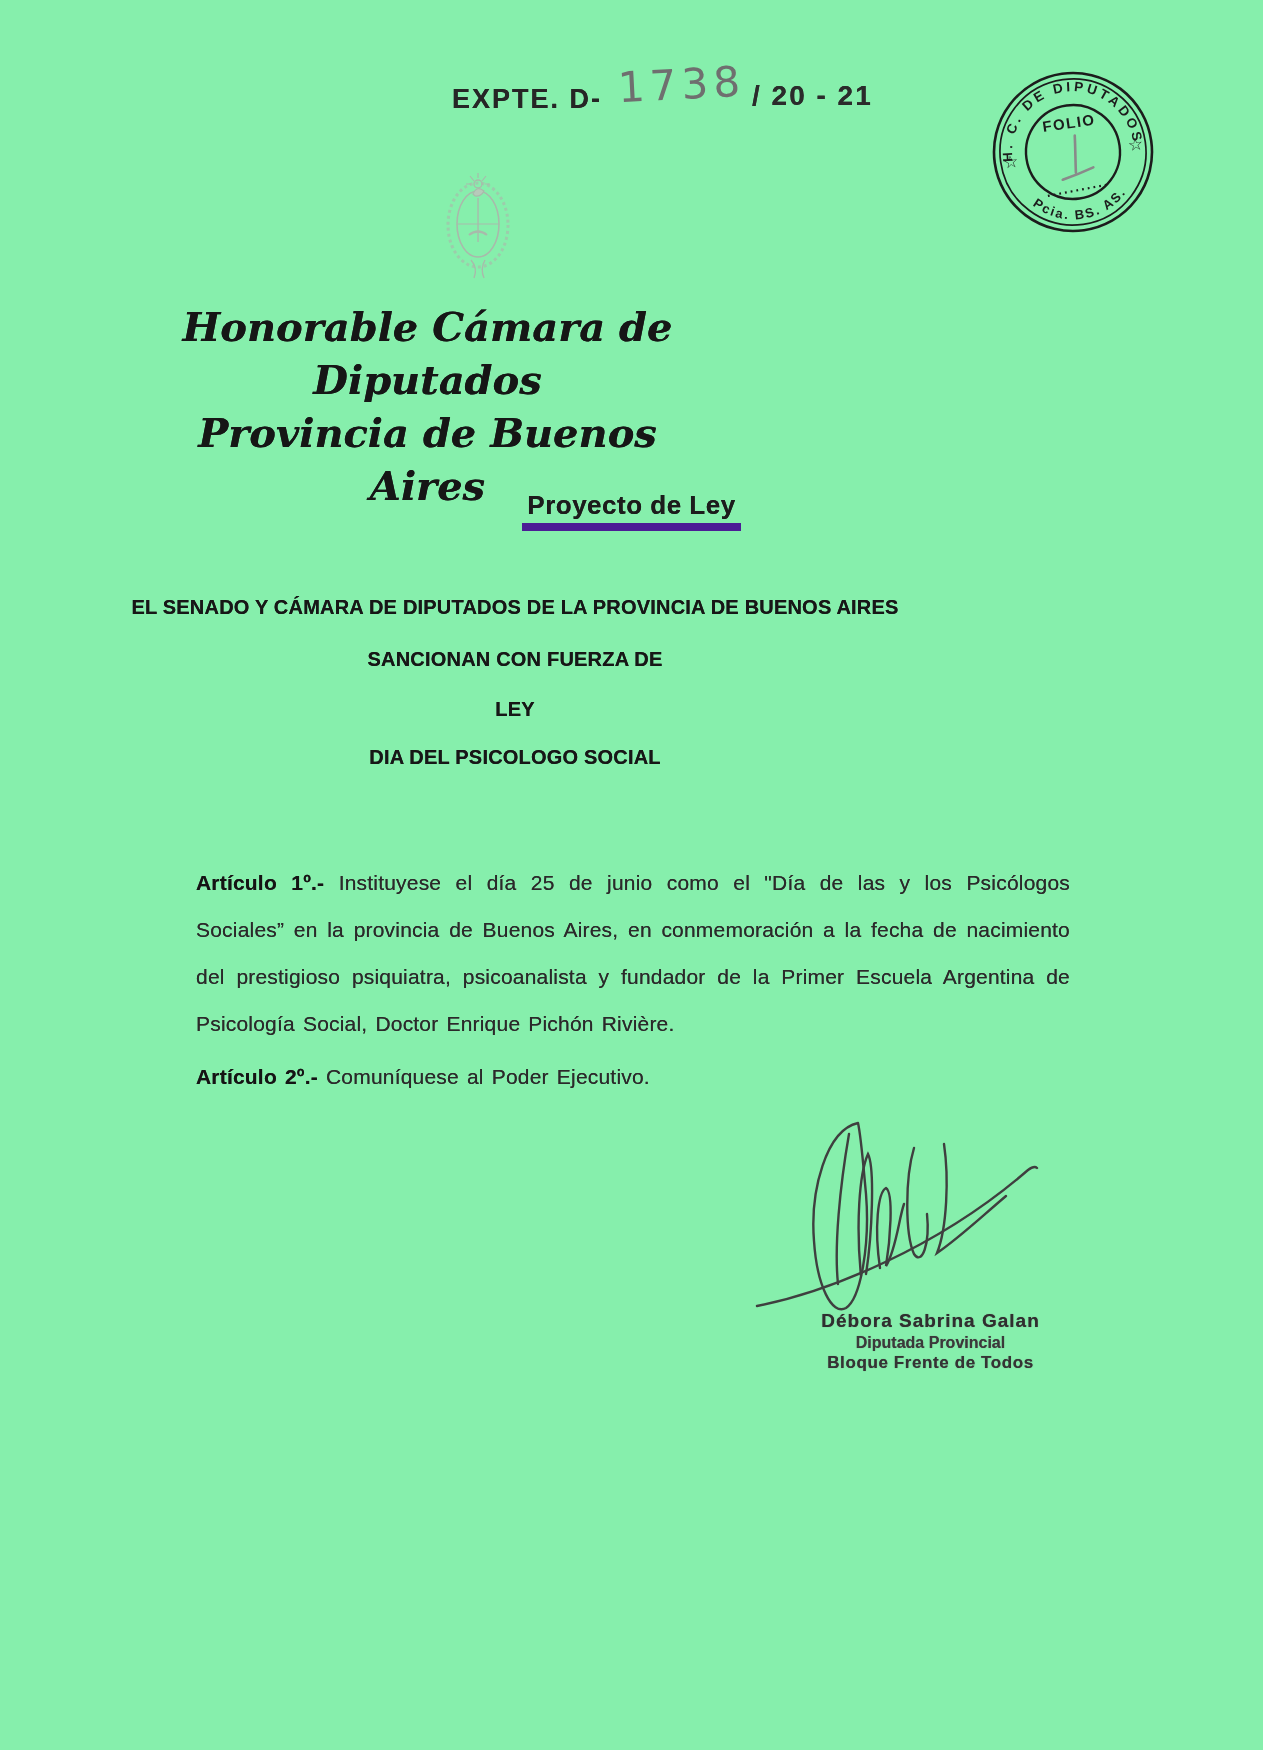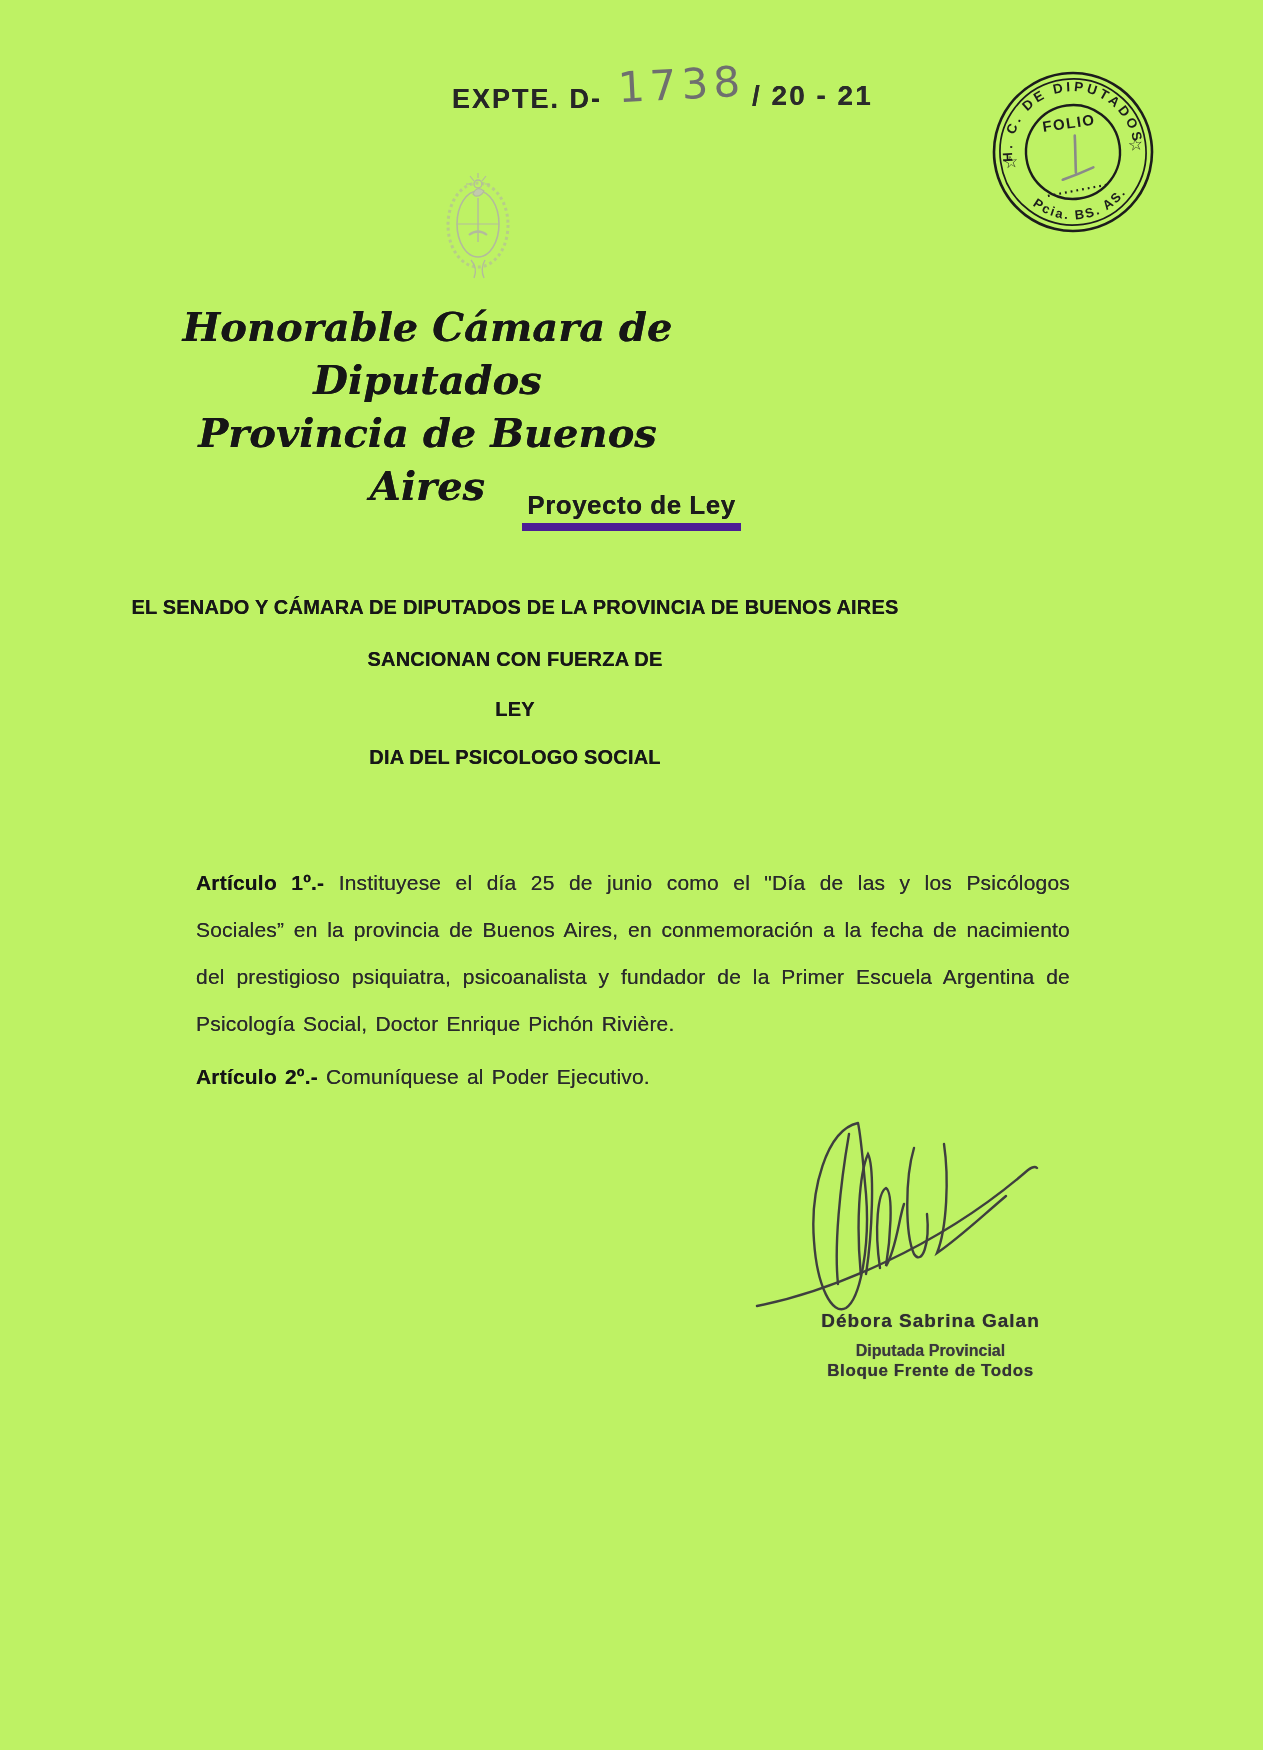--- a/index.html
+++ b/index.html
@@ -1,20 +1,20 @@
 <!DOCTYPE html>
 <html><head>
 <meta charset="utf-8">
 <style>
   html,body{margin:0;padding:0;background:#ffffff;}
   .page{
     position:relative;
     width:1263px;
     height:1750px;
-    background:#bef264;
+    background:#86efac;
     font-family:"Liberation Sans", sans-serif;
     color:#1e1e1e;
     overflow:hidden;
   }
   
   .expte-line{position:absolute;left:0;top:0;width:100%;height:130px;}
   .expte-label{
     position:absolute;left:452px;top:84px;
     font-size:27px;font-weight:600;letter-spacing:2px;color:#262626;
     text-shadow:0 0 .6px #333;
@@ -71,21 +71,21 @@
   .a1{top:838px;}
   .a2{top:1032px;}
   
   .signature{position:absolute;left:718px;top:1096px;width:332px;height:232px;}
   
   .signer{
     position:absolute;left:778px;top:1310px;width:305px;
     text-align:center;color:#333;
   }
   .signer-name{font-size:19px;font-weight:700;letter-spacing:1px;color:#2f2f2f;text-shadow:0 0 .7px #555;}
-  .signer-title{font-size:16px;font-weight:600;margin-top:10px;color:#3a3a3a;text-shadow:0 0 .7px #666;}
+  .signer-title{font-size:16px;font-weight:600;margin-top:2px;color:#3a3a3a;text-shadow:0 0 .7px #666;}
   .signer-block{font-size:17px;font-weight:700;margin-top:1px;letter-spacing:.6px;color:#343434;text-shadow:0 0 .7px #555;}
   svg text{font-family:"Liberation Sans",sans-serif;}
 </style>
 </head>
 <body>
 
 <div class="page">
 
   <div class="expte-line">
     <span class="expte-label">EXPTE. D-</span>

